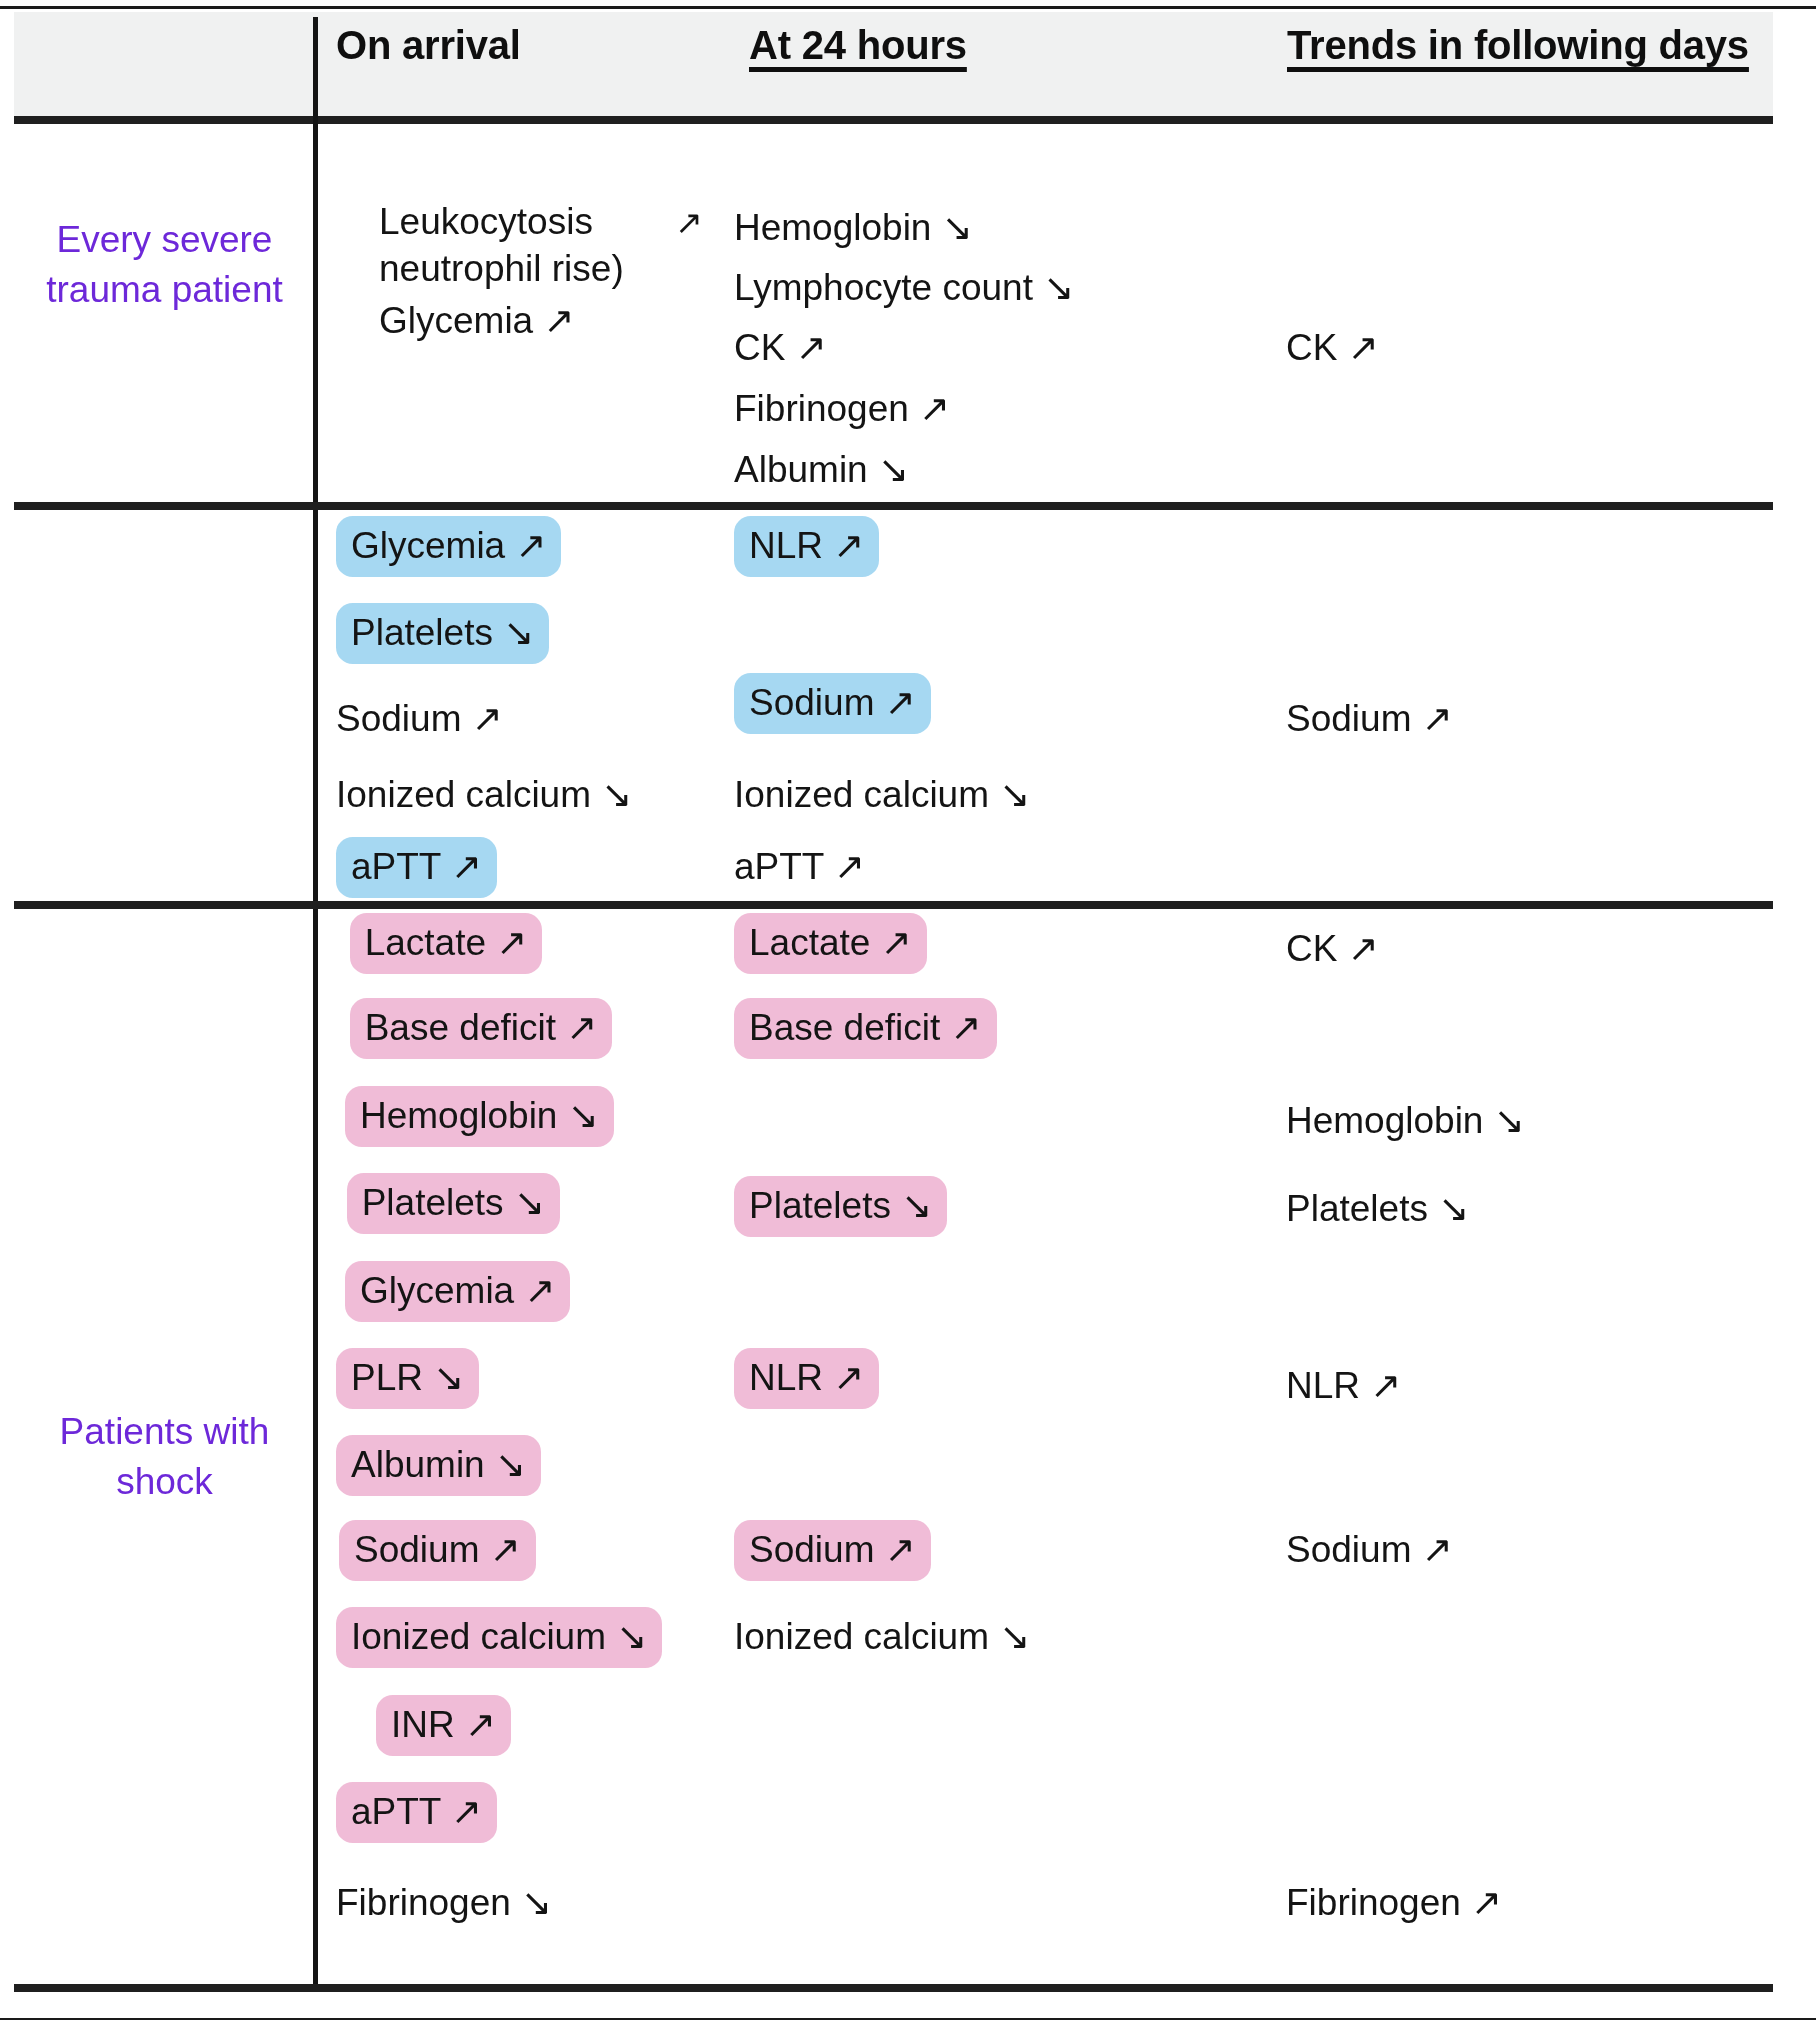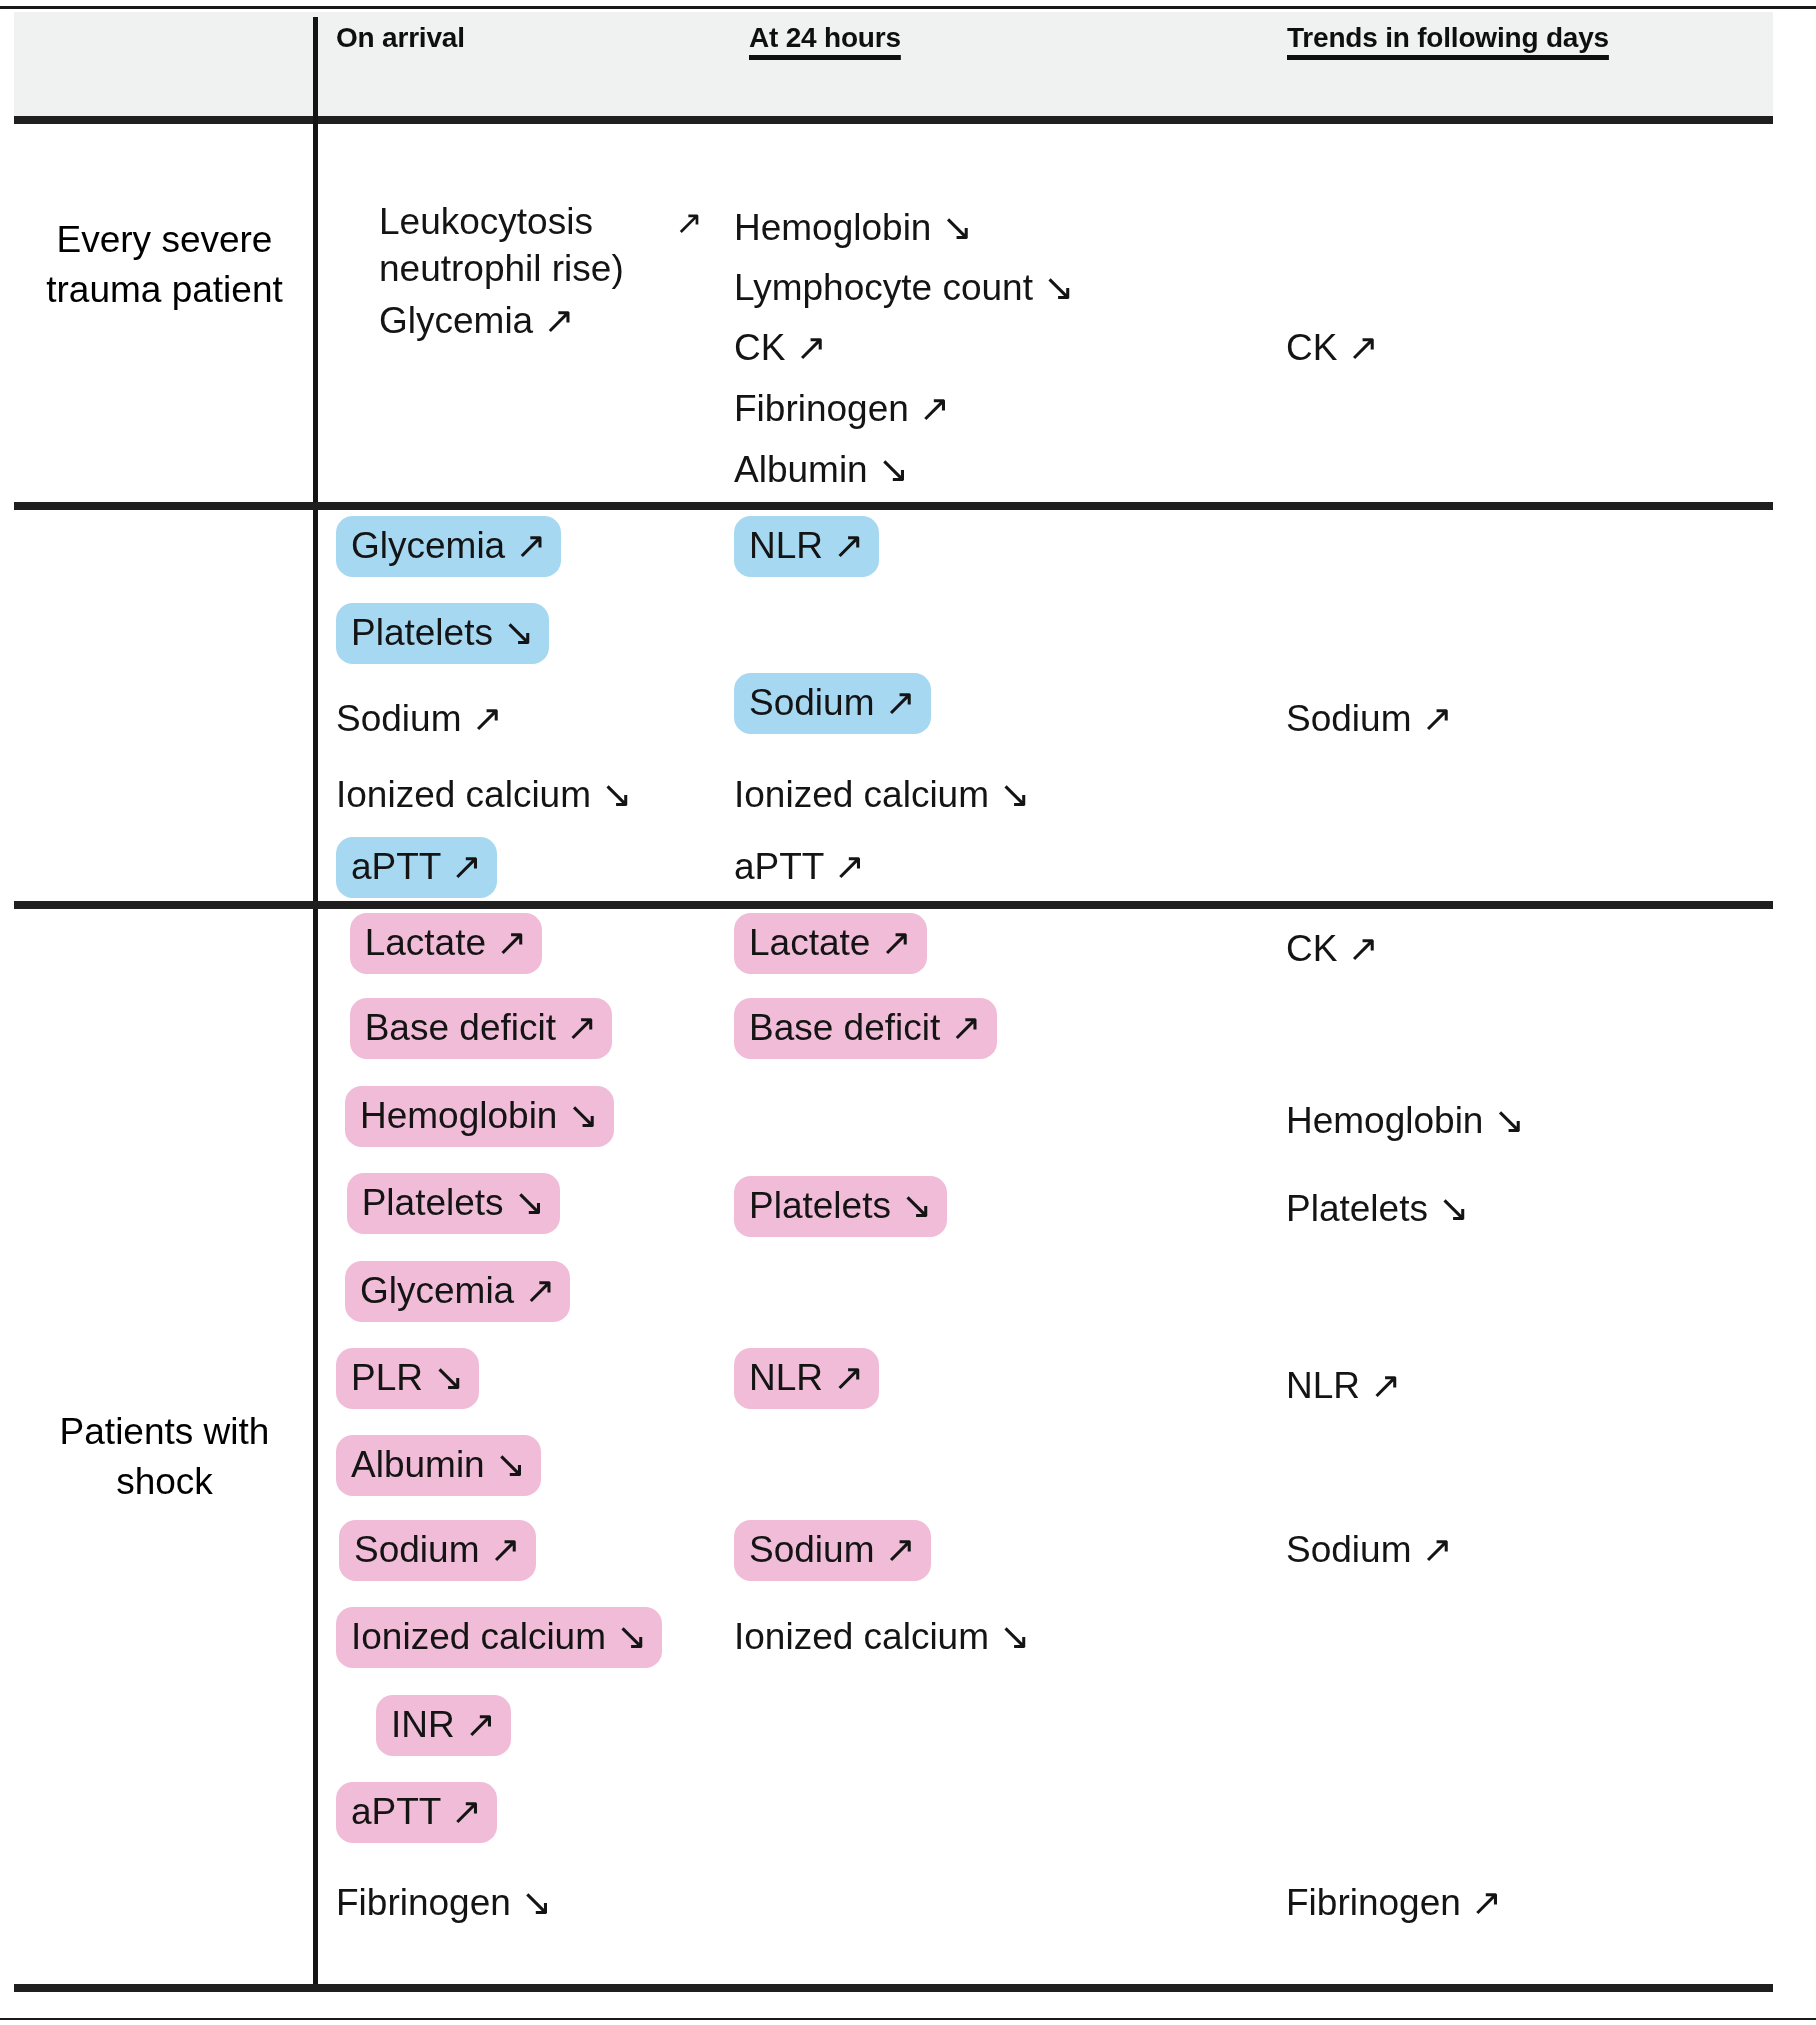--- a/index.html
+++ b/index.html
@@ -85,40 +85,40 @@
     position: absolute;
     left: 13.7px;
     top: 12px;
     width: 1759px;
     height: 105px;
     background: #f0f1f1;
   }
   .hdr {
     position: absolute;
     top: 23px;
-    font-size: 28px;
+    font-size: 40px;
     font-weight: bold;
     letter-spacing: -0.2px;
     white-space: nowrap;
     line-height: 1.1;
   }
   .hdr.ul { text-decoration: underline; text-underline-offset: 7.6px; text-decoration-thickness: 4.6px; margin-left: 15px; }
   #hdr-arrival { left: 336px; }
   #hdr-24h     { left: 734px; }
   #hdr-trends  { left: 1272px; }
 
   
   .rowlabel {
     position: absolute;
     left: 23px;
     width: 283px;
     text-align: center;
     font-size: 37px;
     line-height: 1.34;
-    color: #000000;
+    color: #6d28d9;
   }
   #label-row1 { top: 215px; }
   #label-row2 { top: 610px; }
   #label-row3 { top: 1359px; margin-top: 48px; }
 
   
   .cell {
     position: absolute;
     font-size: 37px;
     line-height: 1.0;

